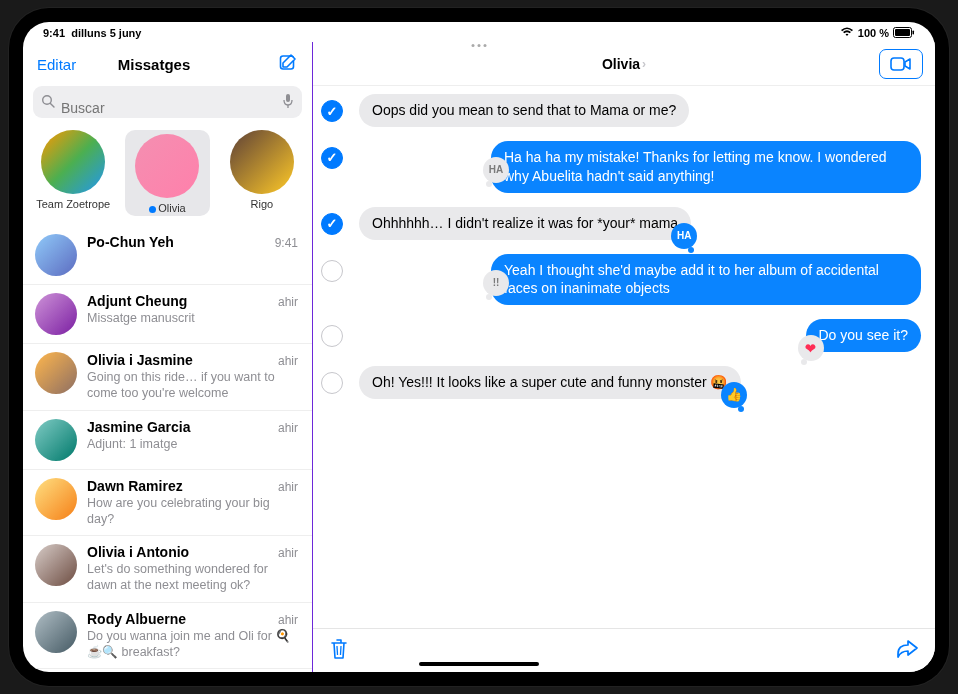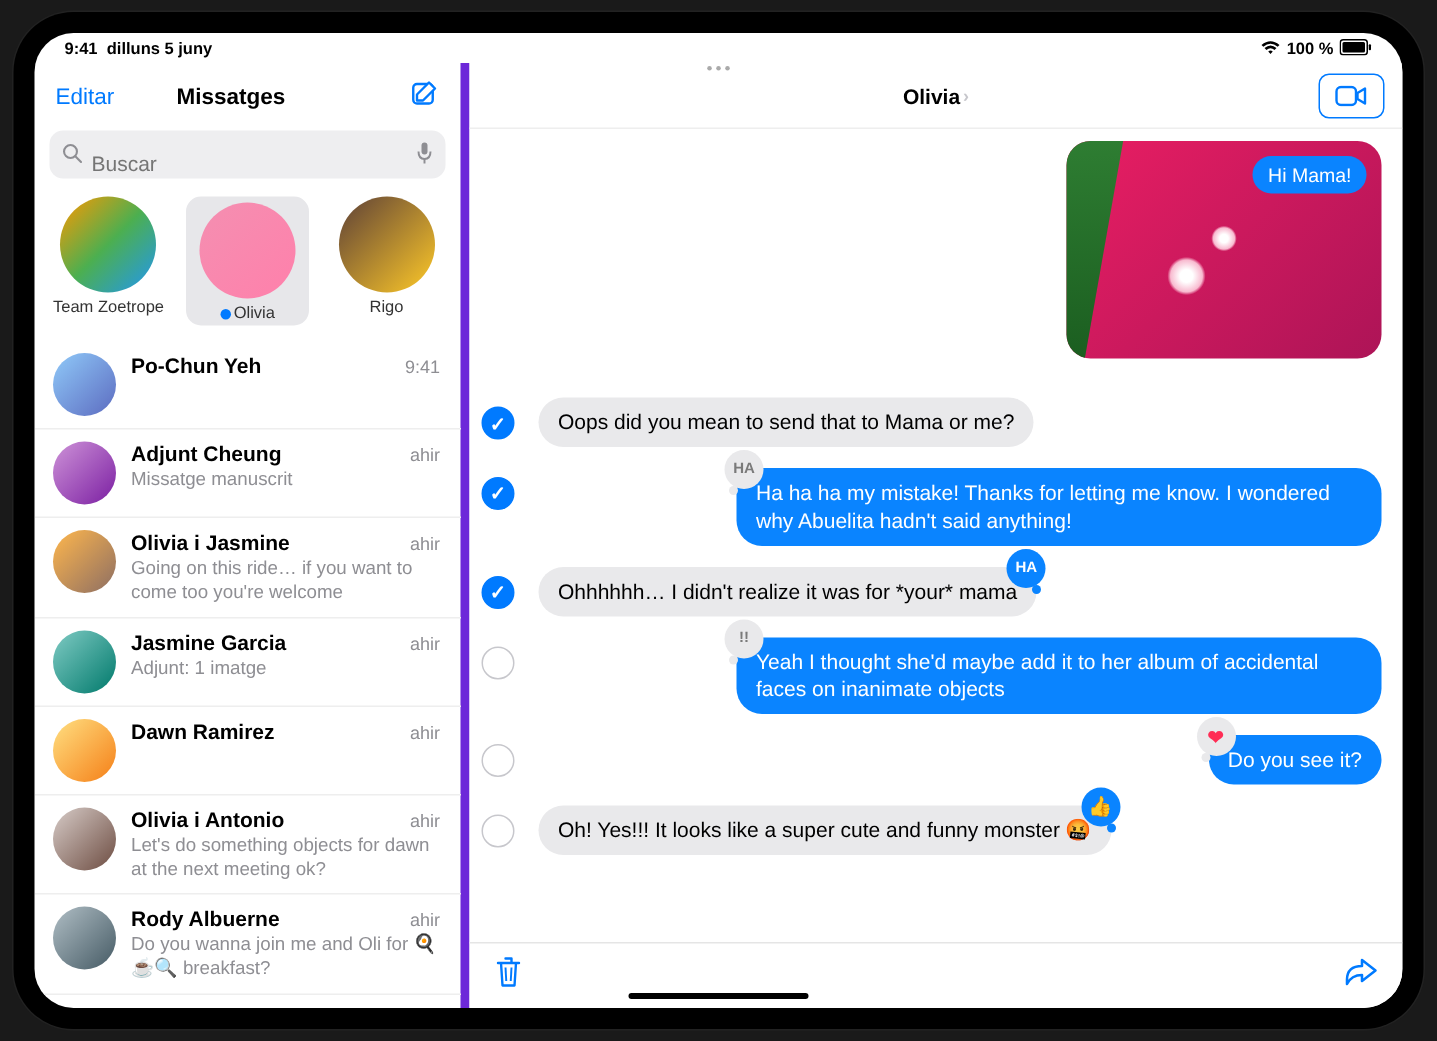--- a/index.html
+++ b/index.html
@@ -53,21 +53,21 @@
   }
   .pillbar span { width: 3px; height: 3px; background: #aaa; border-radius: 50%; }
   .main {
     flex: 1;
     display: flex;
     overflow: hidden;
   }
   
   .sidebar {
     width: 290px;
-    border-right: 6px solid #6d28d9;
+    border-right: 1px solid #6d28d9;
     display: flex;
     flex-direction: column;
     overflow: hidden;
   }
   .sidebar-header {
     display: flex;
     align-items: center;
     justify-content: space-between;
     padding: 10px 14px 6px;
   }
@@ -252,20 +252,21 @@
   }
   .tapback {
     position: absolute;
     width: 26px; height: 26px;
     border-radius: 13px;
     display: flex;
     align-items: center;
     justify-content: center;
     font-size: 10px;
     font-weight: 700;
+    margin-top: 28px;
   }
   .tapback.grey { background: #e9e9eb; color: #7a7a7a; }
   .tapback.bluebg { background: #0a84ff; color: #fff; }
   .tapback.heart { background: #e9e9eb; }
   .tapback::after {
     content: "";
     position: absolute;
     bottom: -4px;
     width: 6px; height: 6px;
     border-radius: 50%;
@@ -424,30 +425,31 @@
                 <div class="preview">Adjunt: 1 imatge</div>
               </div>
             </div>
             <div class="convo">
               <div class="av av-h"></div>
               <div class="body">
                 <div class="row1">
                   <span class="name">Dawn Ramirez</span>
                   <span class="time">ahir</span>
                 </div>
+                <div class="preview">How are you celebrating your big day?</div>
               </div>
             </div>
             <div class="convo">
               <div class="av av-i"></div>
               <div class="body">
                 <div class="row1">
                   <span class="name">Olivia i Antonio</span>
                   <span class="time">ahir</span>
                 </div>
-                <div class="preview">Let's do something objects for dawn at the next meeting ok?</div>
+                <div class="preview">Let's do something wondered for dawn at the next meeting ok?</div>
               </div>
             </div>
             <div class="convo">
               <div class="av av-j"></div>
               <div class="body">
                 <div class="row1">
                   <span class="name">Rody Albuerne</span>
                   <span class="time">ahir</span>
                 </div>
                 <div class="preview">Do you wanna join me and Oli for 🍳☕️🔍 breakfast?</div>
@@ -466,31 +468,20 @@
           <div class="facetime-btn">
             <svg width="22" height="14" viewBox="0 0 22 14">
                 <rect x="1" y="1" width="13" height="12" rx="3" fill="none" stroke="#007aff" stroke-width="1.6"></rect>
                 <path d="M15 5 L20 2 L20 12 L15 9 Z" fill="none" stroke="#007aff" stroke-width="1.6" stroke-linejoin="round"></path>
               </svg>
           </div>
         </div>
 
         <div class="chat-body">
 
-          <div class="msg-row" style="margin-bottom:26px;">
-            <div style="width:38px;flex-shrink:0;"></div>
-            <div class="bubble-wrap right">
-              <div class="photo-bubble">
-                <div class="leaves"></div>
-                <div class="flower1"></div>
-                <div class="flower2"></div>
-                <div class="photo-label">Hi Mama!</div>
-              </div>
-            </div>
-          </div>
 
           <div id="msg-container">
               <div class="msg-row">
                 <div class="sel on"></div>
                 <div class="bubble-wrap ">
                   <div class="bubble grey">Oops did you mean to send that to Mama or me?</div>
                 </div>
               </div>
               <div class="msg-row">
                 <div class="sel on"></div>

